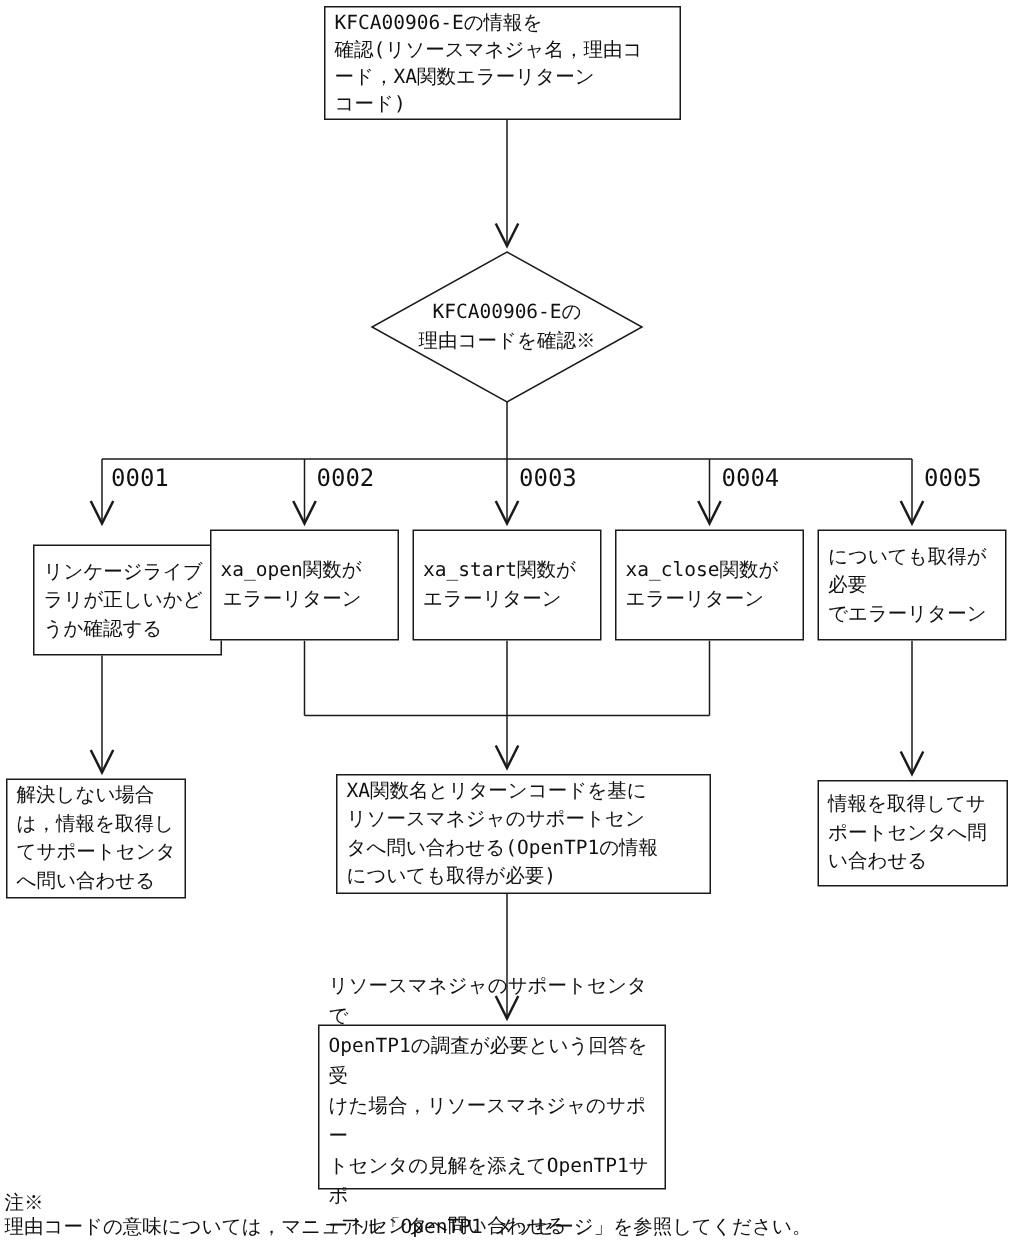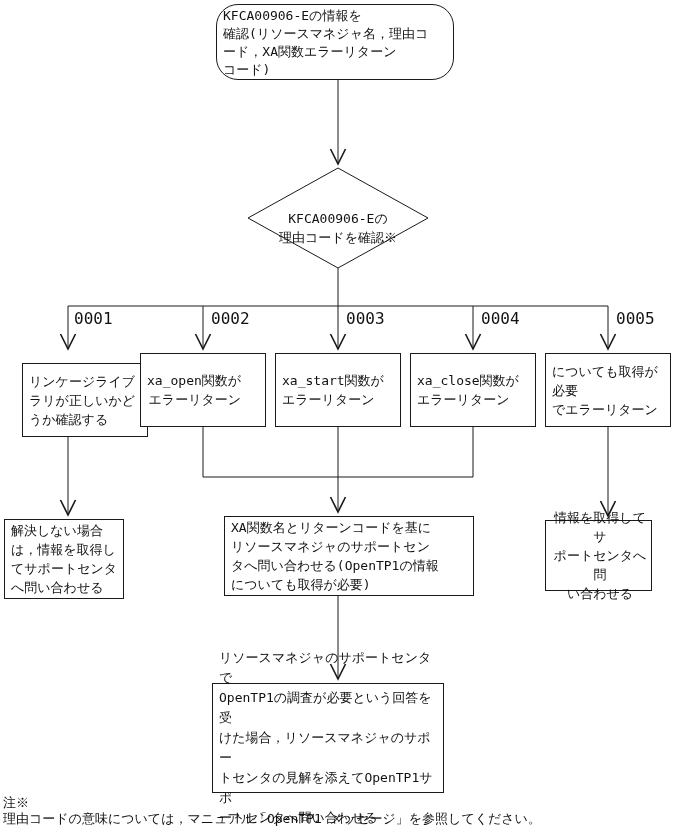--- a/index.html
+++ b/index.html
@@ -22,21 +22,21 @@
     background: #ffffff;
     box-sizing: border-box;
     font-size: 13px;
     line-height: 19px;
     white-space: pre-line;
     display: flex;
     align-items: center;
     padding: 2px 3px 2px 6px;
     letter-spacing: 0;
   }
-  .node.top-align { align-items: flex-start; border-radius: 22px; }
+  .node.top-align { align-items: flex-start; }
   .decision-text {
     position: absolute;
     font-size: 13px;
     line-height: 19px;
     white-space: pre-line;
     text-align: center;
     background: transparent;
   }
   .branch-label {
     position: absolute;
@@ -58,23 +58,23 @@
   .bb3 { left: 275px; }
   .bb4 { left: 410px; }
   .bb5 { left: 545px; }
   .bl1 { left: 74px;  top: 312px; }
   .bl2 { left: 211px; top: 312px; }
   .bl3 { left: 346px; top: 312px; }
   .bl4 { left: 481px; top: 312px; }
   .bl5 { left: 616px; top: 312px; }
   .result-left   { left: 4px;   top: 519px; width: 120px; height: 80px; }
   .result-middle { left: 208px; top: 516px; width: 250px; height: 80px; margin-left: 16px; }
-  .result-right  { left: 545px; top: 520px; width: 107px; height: 71px; text-align: center; }
+  .result-right  { left: 545px; top: 520px; width: 127px; height: 71px; }
   .final-box     { left: 212px; top: 683px; width: 232px; height: 110px; line-height: 20px; }
-  .decision-pos  { left: 248px; top: 199px; width: 180px; margin-top: 10px; }
+  .decision-pos  { left: 248px; top: 199px; width: 180px; }
 </style>
 </head>
 <body>
 
 <div class="canvas">
 
   <svg class="layer" width="677" height="837" viewBox="0 0 677 837">
     <defs>
       <marker id="arrowhead" markerUnits="userSpaceOnUse" markerWidth="24" markerHeight="24" viewBox="-12 -8 16 16" refX="0" refY="0" orient="auto">
         <path d="M-10,-5 L0,0 L-10,5" fill="none" stroke="#1a1a1a" stroke-width="1.1"></path>

